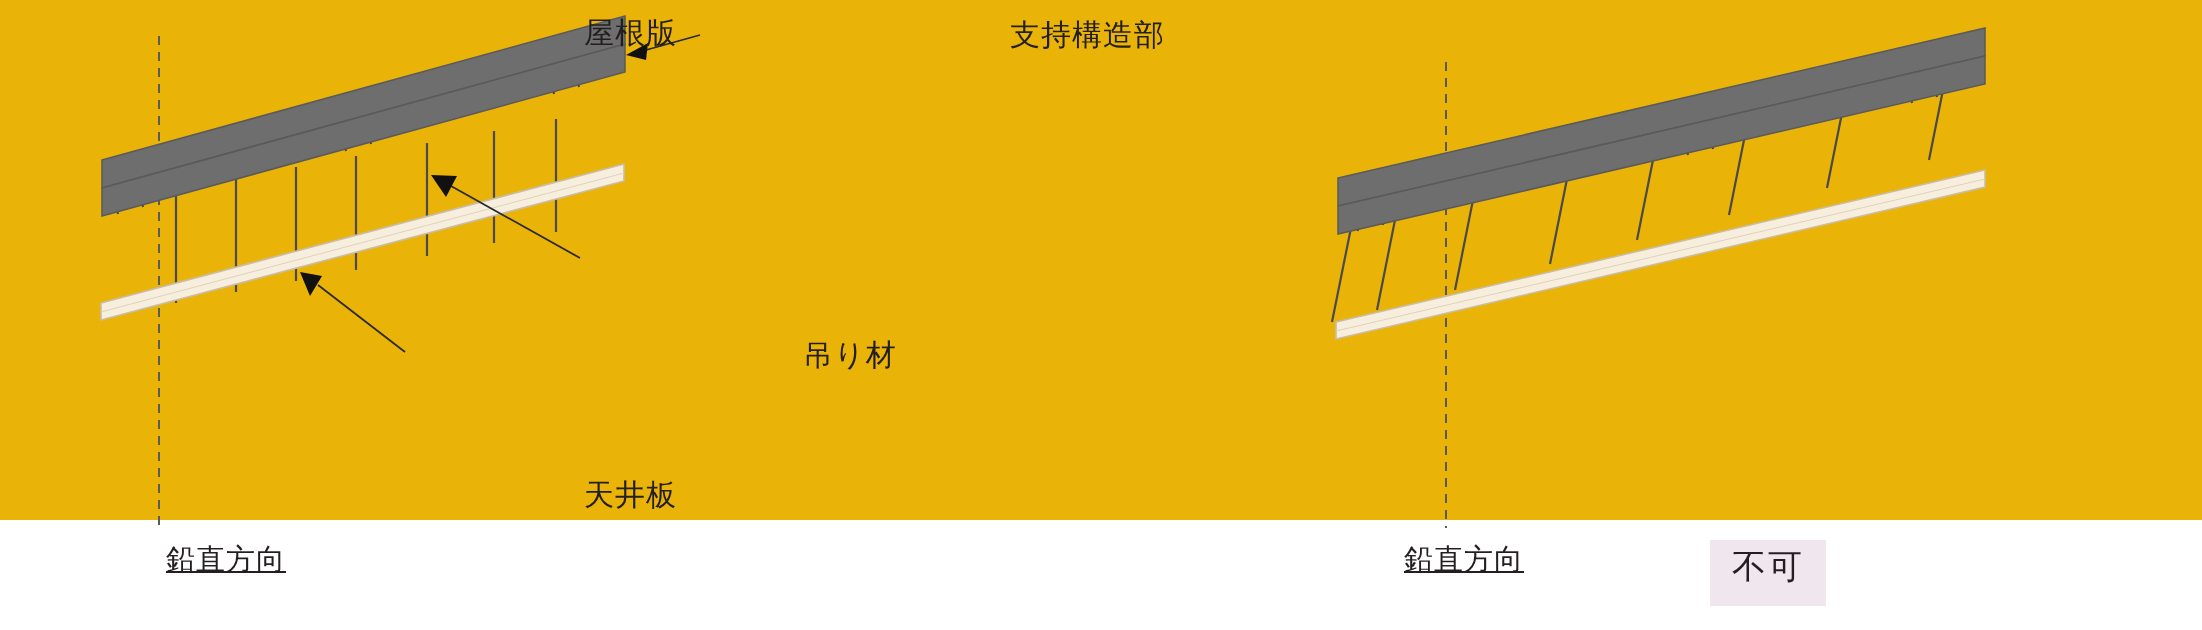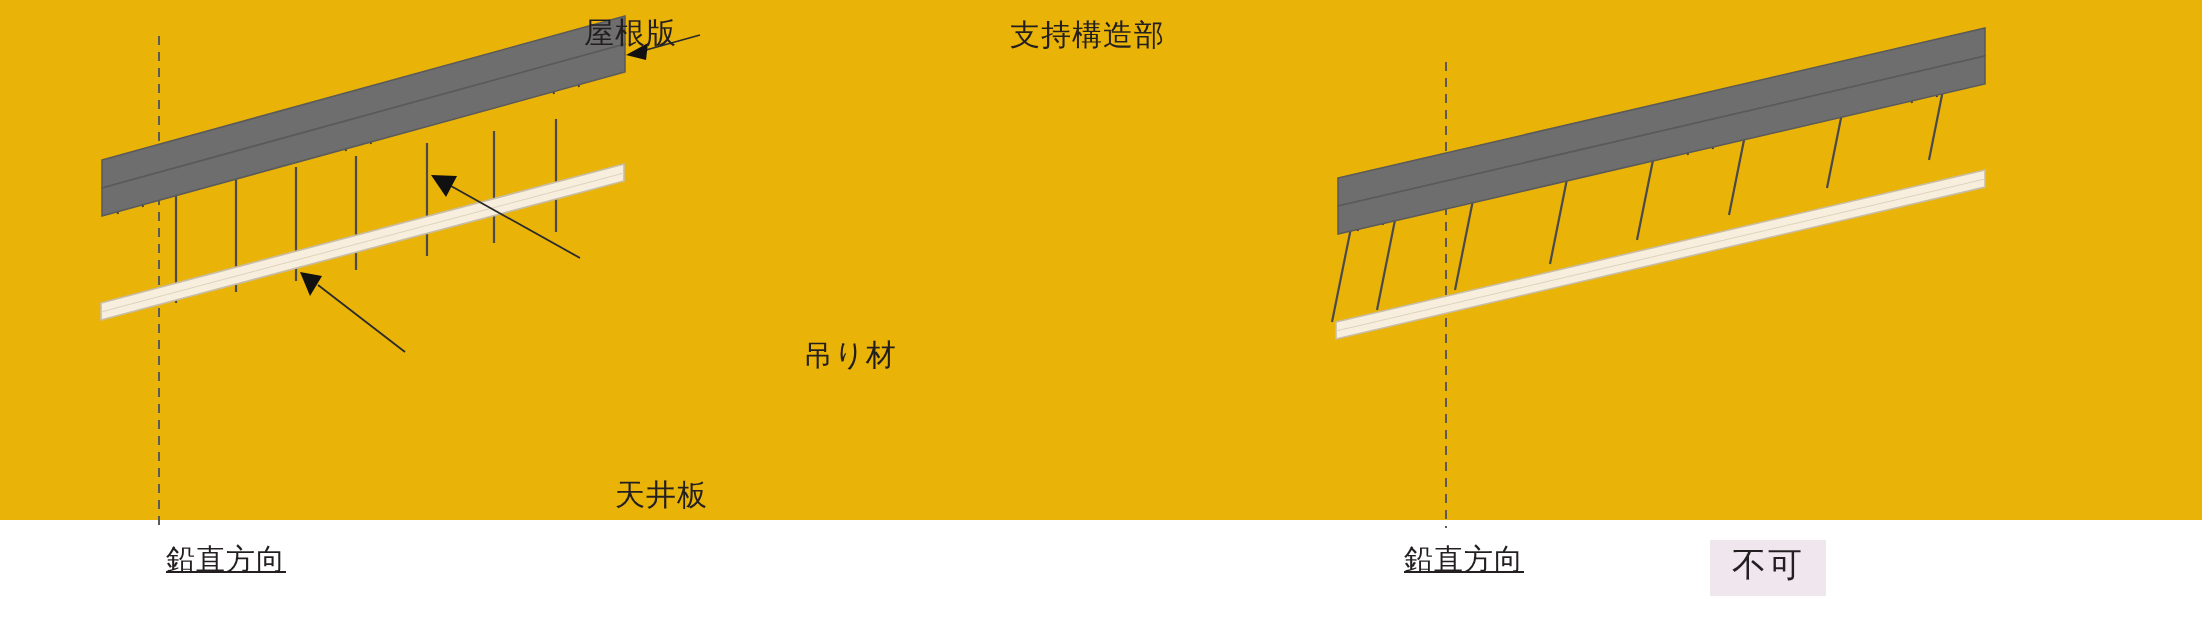--- a/index.html
+++ b/index.html
@@ -38,22 +38,22 @@
   }
   .label-sm {
     font-size: 29px;
     text-decoration: underline;
   }
   .badge {
     position: absolute;
     background: #f0e6ee;
     color: #231f20;
     font-size: 34px;
-    font-family: Liberation Mono, monospace;
-    padding: 10px 22px 12px 22px;
+    font-family: Liberation Serif, serif;
+    padding: 10px 22px 22px 22px;
     white-space: nowrap;
     line-height: 1;
     letter-spacing: 2px;
   }
 </style>
 </head>
 <body>
 
 <div id="stage">
 
@@ -132,21 +132,21 @@
       <line x1="1336" y1="331" x2="1985" y2="179" stroke="#ded3bb" stroke-width="1"></line>
     </g>
   </svg>
 
   <div class="label" style="left:584px; top:18px;">屋根版</div>
 
   <div class="label" style="left:1010px; top:20px;text-align:right;">支持構造部</div>
 
   <div class="label" style="left:803px; top:340px;">吊り材</div>
 
-  <div class="label" style="left:615px; top:480px;">天井板</div>
+  <div class="label" style="left:584px; top:480px;">天井板</div>
 
   <div class="label label-sm" style="left:166px; top:545px;">鉛直方向</div>
 
   <div class="label label-sm" style="left:1404px; top:545px;">鉛直方向</div>
 
   <div class="badge" style="left:1710px; top:540px;">不可</div>
 
 </div>
 
 </body></html>

